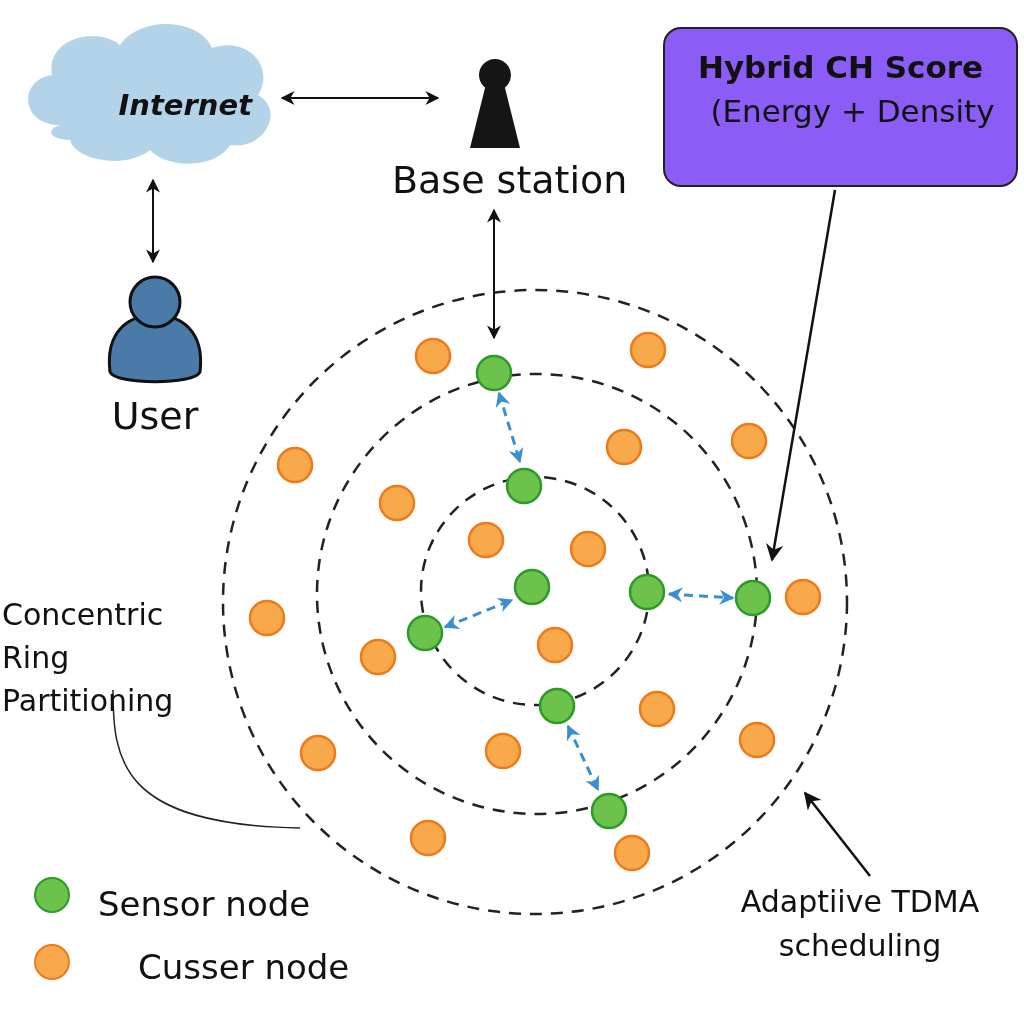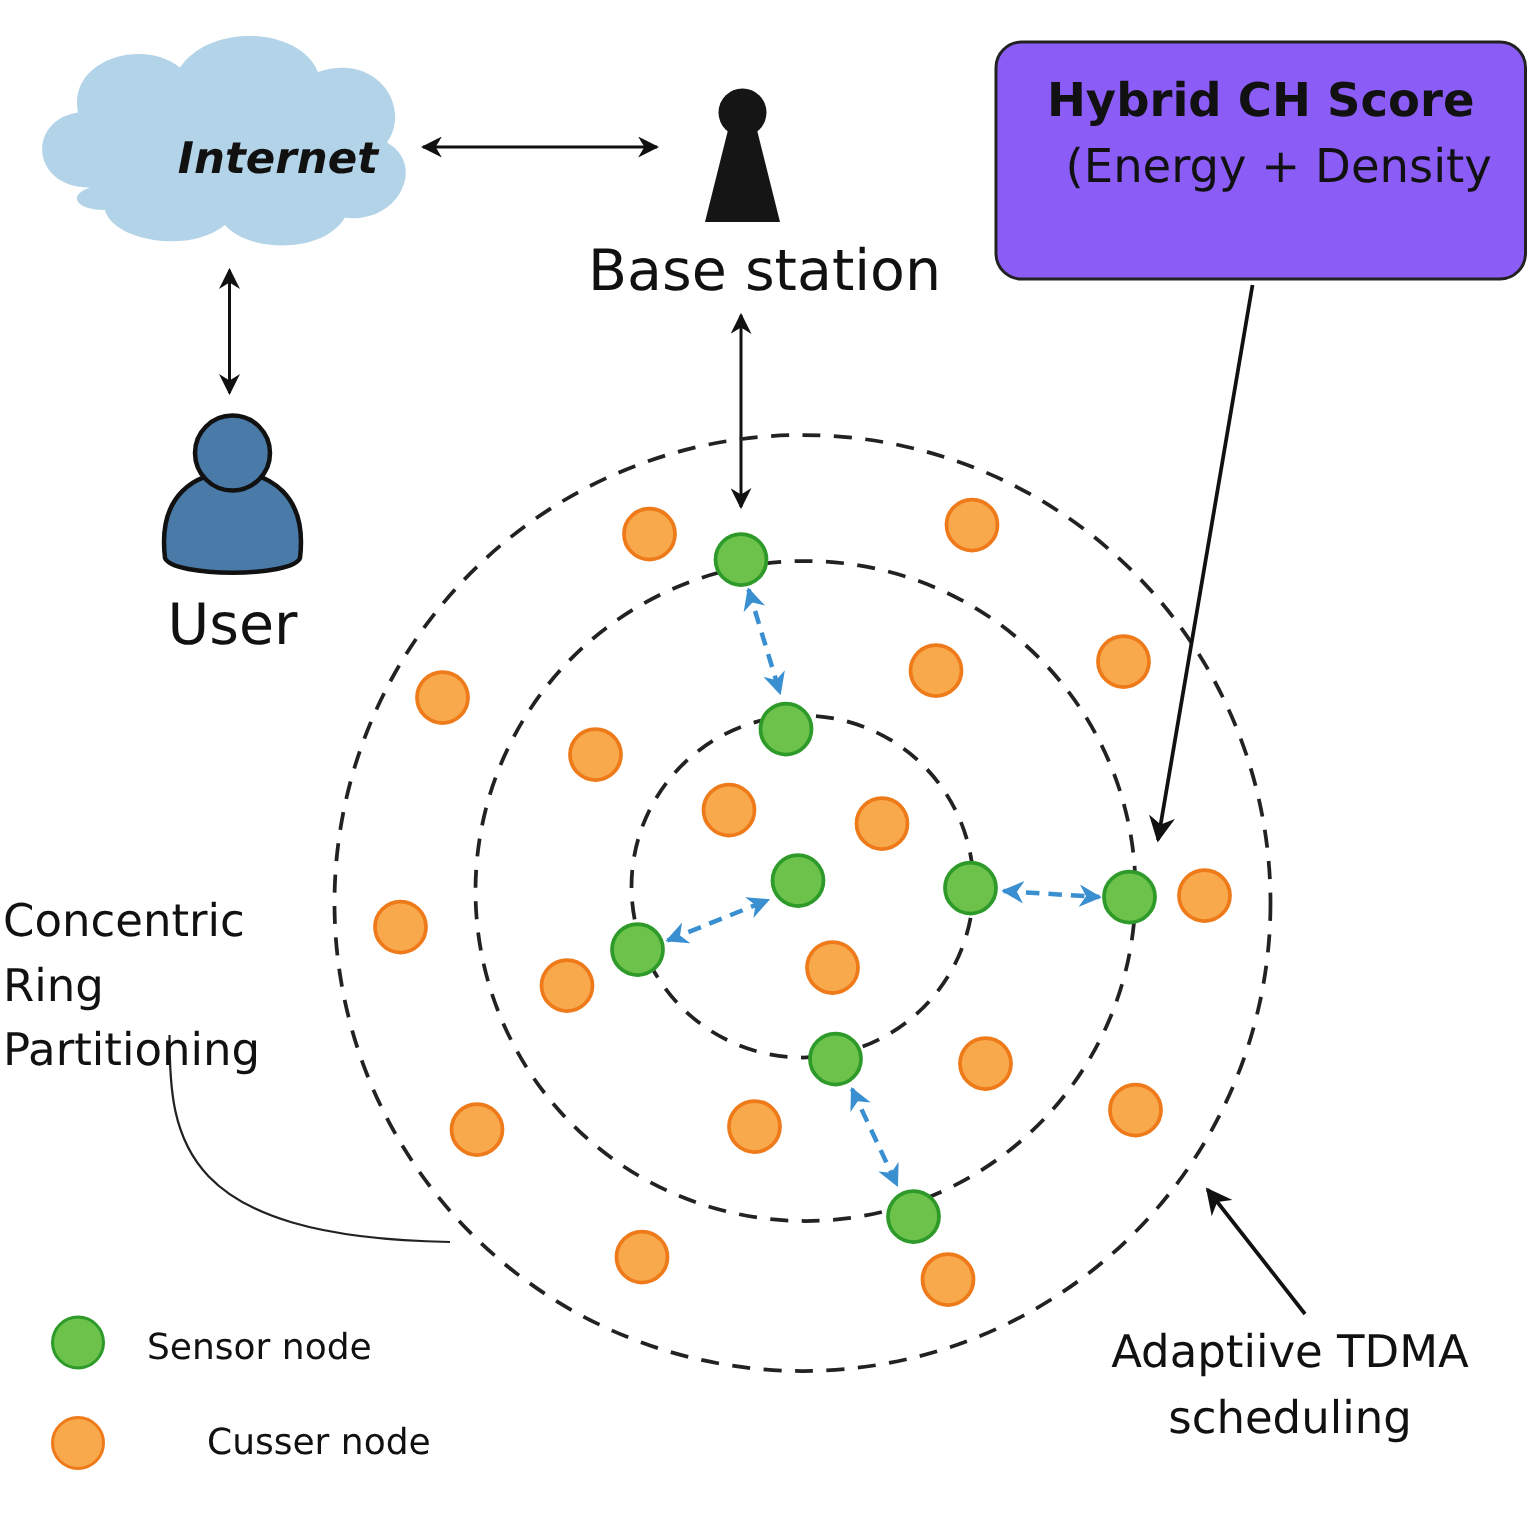--- a/index.html
+++ b/index.html
@@ -10,21 +10,21 @@
     #internet-label { left: 62px; top: 88px; width: 190px; font-size: 29px; font-weight: bold; text-align:right;font-style:italic; }
     #base-label { left: 392px; top: 158px; width: 220px; font-size: 38px; text-align:center; }
     #user-label { left: 100px; top: 394px; width: 110px; font-size: 38px; text-align:center; }
     #score-box { position: absolute; left: 663px; top: 27px; width: 355px; height: 160px;
                  border: 2px solid #222; border-radius: 18px; box-sizing: border-box; background: #8b5cf6; }
     #score-title { position:absolute; left:0; top: 20px; width: 100%; text-align:center; font-size: 31px; font-weight: bold; }
     #score-line1 { position:absolute; left:0; top: 64px; width: 100%; text-align:center; font-size: 31px; padding-left: 12px; }
     #score-line2 { position:absolute; left:0; top: 106px; width: 100%; text-align:center; font-size: 31px; }
     #ring-label { left: 2px; top: 552px; width: 200px; font-size: 30px; line-height: 43px; white-space: normal; margin-top: 41px; }
     #tdma-label { left: 690px; top: 880px; width: 340px; font-size: 30px; line-height: 44px; text-align:center; white-space: normal; }
-    .legend-text { position:absolute; font-size: 24px; }
+    .legend-text { position:absolute; font-size: 34px; }
     #legend-sensor-text { left: 98px; top: 884px; }
     #legend-cluster-text { left: 98px; top: 947px; margin-left: 40px; }
   </style>
 </head>
 <body>
 
 <svg id="diagram" width="1024" height="1023" viewBox="0 0 1024 1023">
   <defs>
     <marker id="ah" viewBox="0 0 10 10" refX="9" refY="5" markerWidth="7" markerHeight="7" orient="auto-start-reverse">
       <path d="M0,0 L10,5 L0,10 L3,5 Z" fill="#111"></path>

